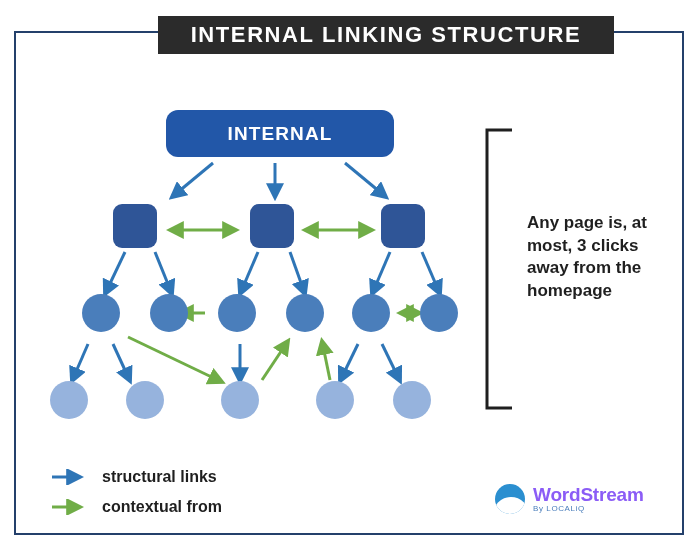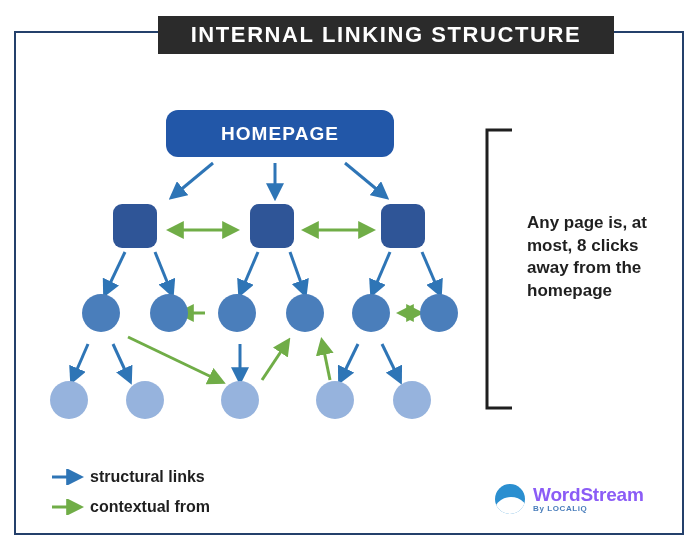--- a/index.html
+++ b/index.html
@@ -112,20 +112,21 @@
     left: 50px;
     top: 462px;
     width: 300px;
   }
   .legend-row {
     display: flex;
     align-items: center;
     height: 30px;
   }
   .legend-label {
+    margin-left: 12px;
     font-size: 16px;
     font-weight: bold;
     color: #1f1f1f;
   }
   .brand {
     position: absolute;
     left: 495px;
     top: 484px;
     display: flex;
     align-items: center;
@@ -154,21 +155,21 @@
     line-height: 1.05;
   }
   .brand-name {
     font-size: 19px;
     font-weight: bold;
     color: #8b5cf6;
     letter-spacing: -0.2px;
   }
   .brand-sub {
     font-size: 8px;
-    font-weight: bold;
+    font-weight: normal;
     color: #4a7ebb;
     letter-spacing: 0.6px;
   }
 </style>
 </head>
 <body>
 
 <div id="infographic">
 
   <div class="frame"></div>
@@ -224,41 +225,41 @@
       <path d="M262,380 L288,341" marker-end="url(#greenArrow)"></path>
       <path d="M330,380 L322,341" marker-end="url(#greenArrow)"></path>
     </g>
 
     <g stroke="#1f1f1f" stroke-width="3" fill="none">
       <path d="M512,130 L487,130 L487,408 L512,408"></path>
     </g>
   </svg>
 
   <div class="homepage-box">
-    <span>HOMEPAGE</span>
+    <span>INTERNAL</span>
   </div>
 
   <div class="lvl2-node" style="left:113px; top:204px;"></div>
   <div class="lvl2-node" style="left:250px; top:204px;"></div>
   <div class="lvl2-node" style="left:381px; top:204px;"></div>
 
   <div class="lvl3-node" style="left:82px; top:294px;"></div>
   <div class="lvl3-node" style="left:150px; top:294px;"></div>
   <div class="lvl3-node" style="left:218px; top:294px;"></div>
   <div class="lvl3-node" style="left:286px; top:294px;"></div>
   <div class="lvl3-node" style="left:352px; top:294px;"></div>
   <div class="lvl3-node" style="left:420px; top:294px;"></div>
 
   <div class="lvl4-node" style="left:50px; top:381px;"></div>
   <div class="lvl4-node" style="left:126px; top:381px;"></div>
   <div class="lvl4-node" style="left:221px; top:381px;"></div>
   <div class="lvl4-node" style="left:316px; top:381px;"></div>
   <div class="lvl4-node" style="left:393px; top:381px;"></div>
 
-  <div class="callout">Any page is, at most, 8 clicks away from the homepage</div>
+  <div class="callout">Any page is, at most, 3 clicks away from the homepage</div>
 
   <div class="legend">
     <div class="legend-row">
       <svg width="40" height="16">
         <path d="M2,8 L30,8" stroke="#2e75b6" stroke-width="3" fill="none" marker-end="url(#blueArrow)"></path>
       </svg>
       <span class="legend-label">structural links</span>
     </div>
     <div class="legend-row">
       <svg width="40" height="16">

